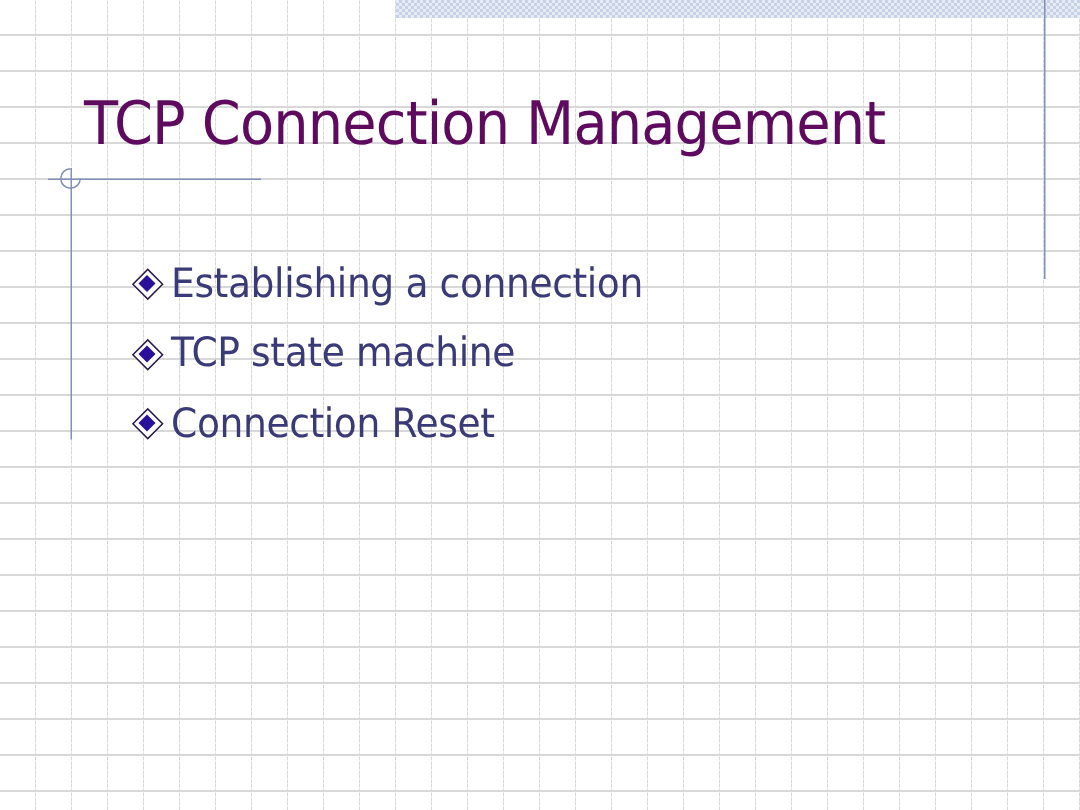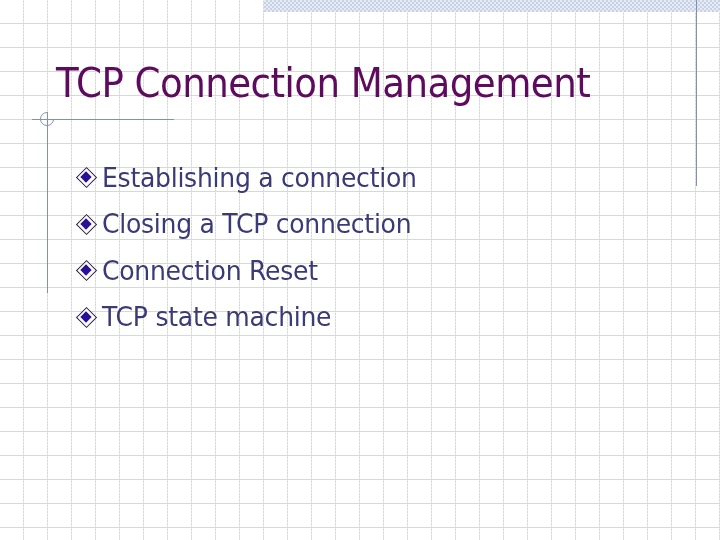--- a/index.html
+++ b/index.html
@@ -39,21 +39,21 @@
     border: 1px solid #8090b8; border-radius: 50%; box-sizing: border-box;
     clip-path: polygon(0 0, 50% 0, 50% 50%, 100% 50%, 100% 100%, 0 100%);
   }
   .title {
     position: absolute; left: 56px; top: 60px; margin: 0;
     font-family: "DejaVu Sans", sans-serif; font-weight: normal;
     font-size: 40px; color: #5e0a5e; letter-spacing: -0.6px;
     transform: scaleX(0.93); transform-origin: left top;
     white-space: nowrap;
   }
-  .bullets { position: absolute; left: 76px; top: 154px; margin: 0; padding: 0; list-style: none; }
+  .bullets { position: absolute; left: 76px; top: 154px; margin: 12px; padding: 0; list-style: none; }
   .bullet {
     display: flex; align-items: center; height: 46.5px;
   }
   .diamond {
     width: 20px; height: 20px; position: relative; flex: 0 0 20px; margin-right: 6px;
   }
   .diamond::before {
     content: ""; position: absolute; left: 3px; top: 3px; width: 13px; height: 13px;
     background: #ffffff; border: 1px solid #2a1a4a; transform: rotate(45deg);
   }
@@ -79,23 +79,19 @@
 
 <h1 class="title">TCP Connection Management</h1>
 
 <ul class="bullets">
   <li class="bullet">
     <span class="diamond"></span>
     <span class="bullet-text">Establishing a connection</span>
   </li>
   <li class="bullet">
     <span class="diamond"></span>
-    <span class="bullet-text">Closing a TCP connection</span>
+    <span class="bullet-text">TCP state machine</span>
   </li>
   <li class="bullet">
     <span class="diamond"></span>
     <span class="bullet-text">Connection Reset</span>
   </li>
-  <li class="bullet">
-    <span class="diamond"></span>
-    <span class="bullet-text">TCP state machine</span>
-  </li>
 </ul>
 
 </body></html>

